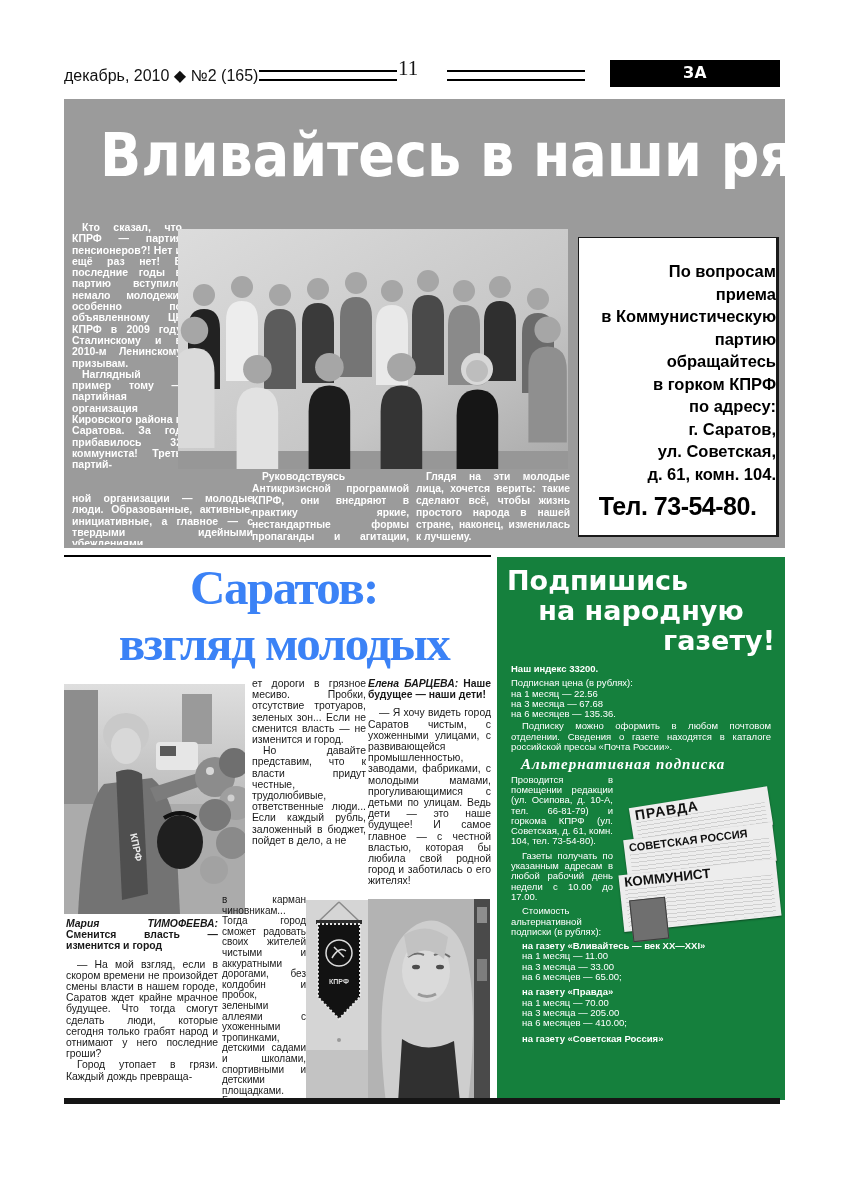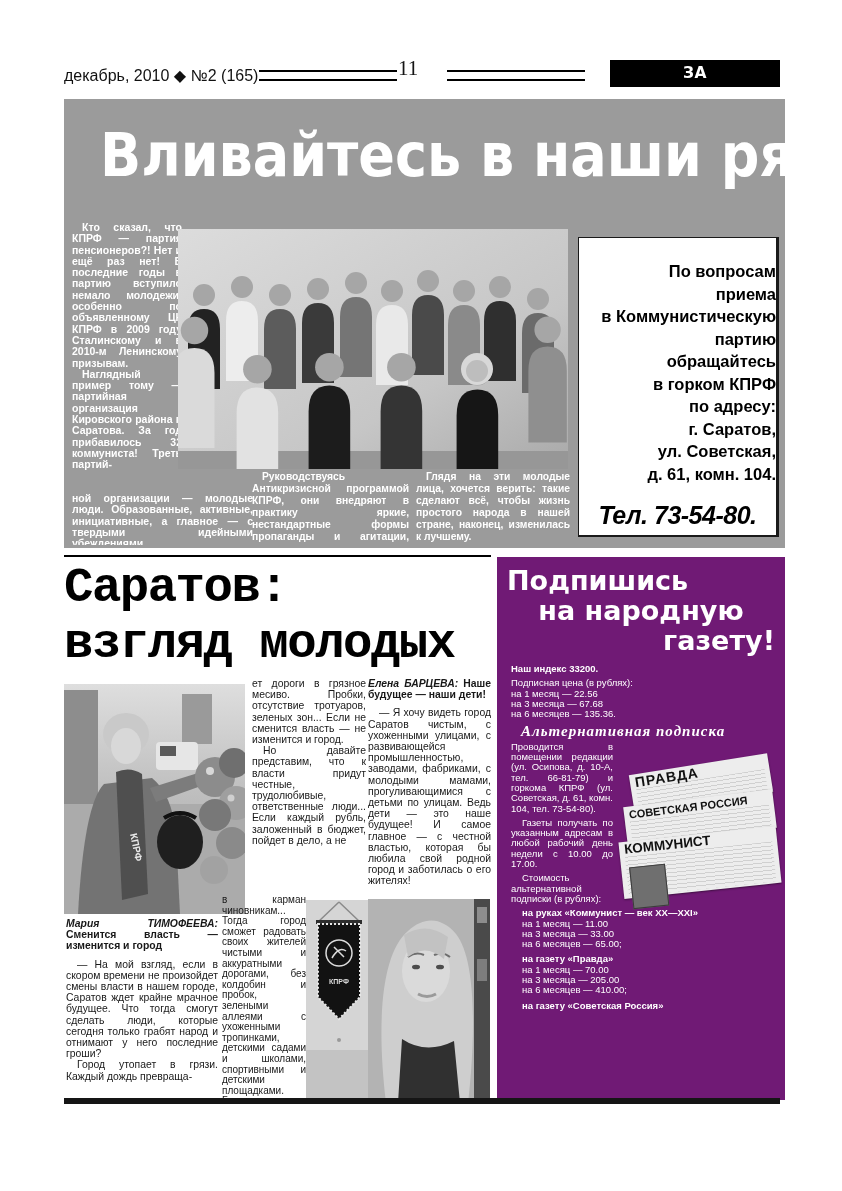--- a/index.html
+++ b/index.html
@@ -30,47 +30,47 @@
   .intro-b{left:8px;top:394px;width:181px;height:52px;}
   .intro-b p{text-indent:0;}
   .cap{font-size:10.3px;line-height:12px;}
   .cap-l{left:188px;top:372px;width:157px;height:74px;}
   .cap-r{left:352px;top:372px;width:154px;height:74px;}
   .cap p{text-indent:10px;}
 
   .contact{left:514px;top:138px;width:197px;height:297px;background:#fff;border:1px solid #1a1a1a;
     border-right-width:3px;border-bottom-width:2px;text-align:center;color:#000;}
   .contact-lines{margin-top:22px;font-weight:bold;font-size:16.5px;line-height:22.5px;text-align:right;}
-  .contact-phone{font-weight:bold;font-size:25px;margin-top:16px;letter-spacing:-.5px;font-style:italic;}
+  .contact-phone{font-weight:bold;font-size:25px;margin-top:7px;letter-spacing:-.5px;}
 
   
   .ph{overflow:hidden;}
   .ph svg{display:block;width:100%;height:100%;}
   .photo-group{left:114px;top:130px;width:390px;height:240px;}
   .photo-girl{left:64px;top:684px;width:181px;height:230px;}
   .photo-pennant{left:306px;top:900px;width:66px;height:203px;}
   .photo-portrait{left:368px;top:899px;width:122px;height:204px;}
 
   
   .sect-rule{left:64px;top:555px;width:427px;height:2px;background:#000;}
-  .art-title{left:64px;top:560px;width:440px;color:#000000;
-    font-family:Liberation Mono, monospace;font-weight:bold;
-    font-size:49px;line-height:56px;letter-spacing:-1.5px;}
+  .art-title{left:64px;top:560px;width:440px;color:#3b82f6;
+    font-family:Liberation Serif, serif;font-weight:bold;
+    font-size:49px;line-height:56px;letter-spacing:-1.5px;text-align:center;}
   .body-txt{font-size:10.4px;line-height:11.2px;color:#181818;overflow:hidden;}
   .body-txt p{margin:0;text-indent:11px;}
   .art-head{font-weight:bold;text-indent:0 !important;margin-bottom:7px !important;}
   .art-head .nm{font-style:italic;}
   .col1{left:66px;top:918px;width:152px;height:180px;}
   .col2a{left:252px;top:678px;width:114px;height:218px;}
   .col2b{left:222px;top:895px;width:84px;height:205px;font-size:10px;line-height:10.6px;}
   .col2b p{text-indent:0;}
   .col3{left:368px;top:678px;width:123px;height:219px;}
 
   
-  .subbox{left:497px;top:557px;width:288px;height:543px;background:#701a75;color:#fff;overflow:hidden;}
+  .subbox{left:497px;top:557px;width:288px;height:543px;background:#15803d;color:#fff;overflow:hidden;}
   .sub-head{font-family:"DejaVu Sans","Liberation Sans",sans-serif;font-weight:bold;
     font-size:27px;line-height:30px;padding:9px 10px 4px 10px;}
   .sub-head .h1{text-align:left;}
   .sub-head .h2{text-align:center;}
   .sub-head .h3{text-align:right;}
   .sub-body{padding:4px 14px 0 14px;font-size:9.5px;line-height:10.3px;}
   .sub-body p{margin:0 0 4px 0;}
   .sub-bold{font-weight:bold;}
   .ind{text-indent:11px;}
   .alt-head{font-family:"Liberation Serif",serif;font-style:italic;font-weight:bold;
@@ -271,20 +271,21 @@
       <div class="h1">Подпишись</div>
       <div class="h2">на народную</div>
       <div class="h3">газету!</div>
     </div>
     <div class="sub-body">
       <p class="sub-bold">Наш индекс 33200.</p>
       <p style="margin-bottom:0">Подписная цена (в рублях):</p>
       <p class="pre" style="margin-bottom:2px">на 1 месяц — 22.56
 на 3 месяца — 67.68
 на 6 месяцев — 135.36.</p>
+      <p class="ind jus">Подписку можно оформить в любом почтовом отделении. Сведения о газете находятся в каталоге российской прессы «Почта России».</p>
       <div class="alt-head">Альтернативная подписка</div>
 
       <div class="np-float">
         <div class="np np1">
           <span>ПРАВДА</span>
           <div class="np-lines"></div>
         </div>
         <div class="np np2">
           <span>СОВЕТСКАЯ РОССИЯ</span>
           <div class="np-lines"></div>
@@ -294,21 +295,21 @@
           <div class="np-lines"></div>
           <div class="np-photo"></div>
         </div>
       </div>
 
       <p class="jus">Проводится в помещении редакции (ул. Осипова, д. 10-А, тел. 66-81-79) и горкома КПРФ (ул. Советская, д. 61, комн. 104, тел. 73-54-80).</p>
       <p class="ind jus">Газеты получать по указанным адресам в любой рабочий день недели с 10.00 до 17.00.</p>
       <p class="ind jus">Стоимость альтернативной подписки (в рублях):</p>
 
       <div class="offer">
-        <div class="paper">на руках «Коммунист — век XX—XXI»</div>
+        <div class="paper">на газету «Вливайтесь — век XX—XXI»</div>
         <div class="prices pre">на 1 месяц — 11.00
 на 3 месяца — 33.00
 на 6 месяцев — 65.00;</div>
       </div>
       <div class="offer">
         <div class="paper">на газету «Правда»</div>
         <div class="prices pre">на 1 месяц — 70.00
 на 3 месяца — 205.00
 на 6 месяцев — 410.00;</div>
       </div>

